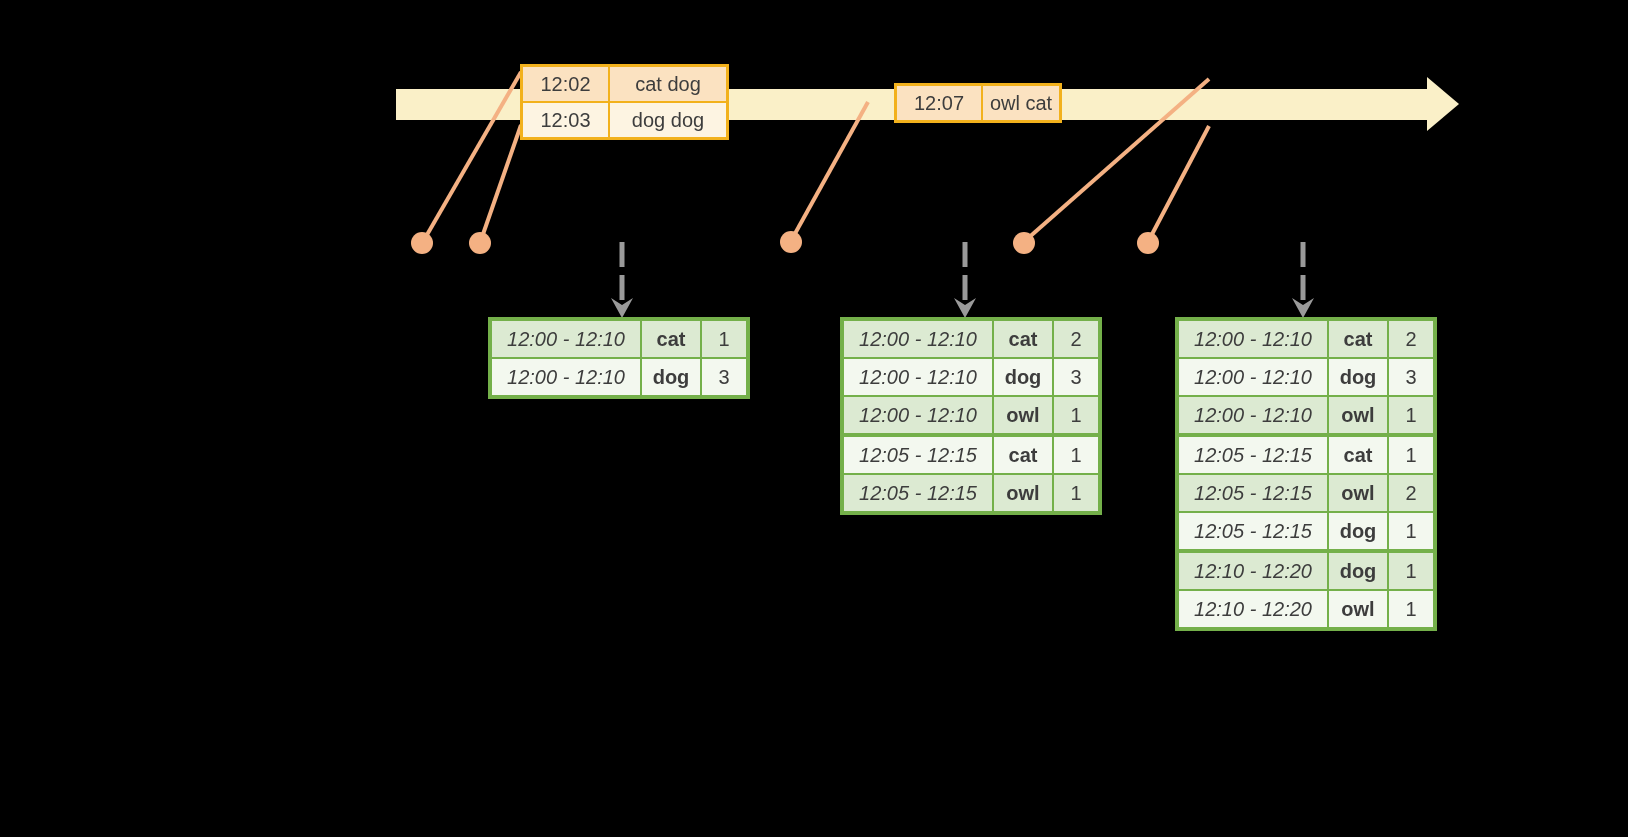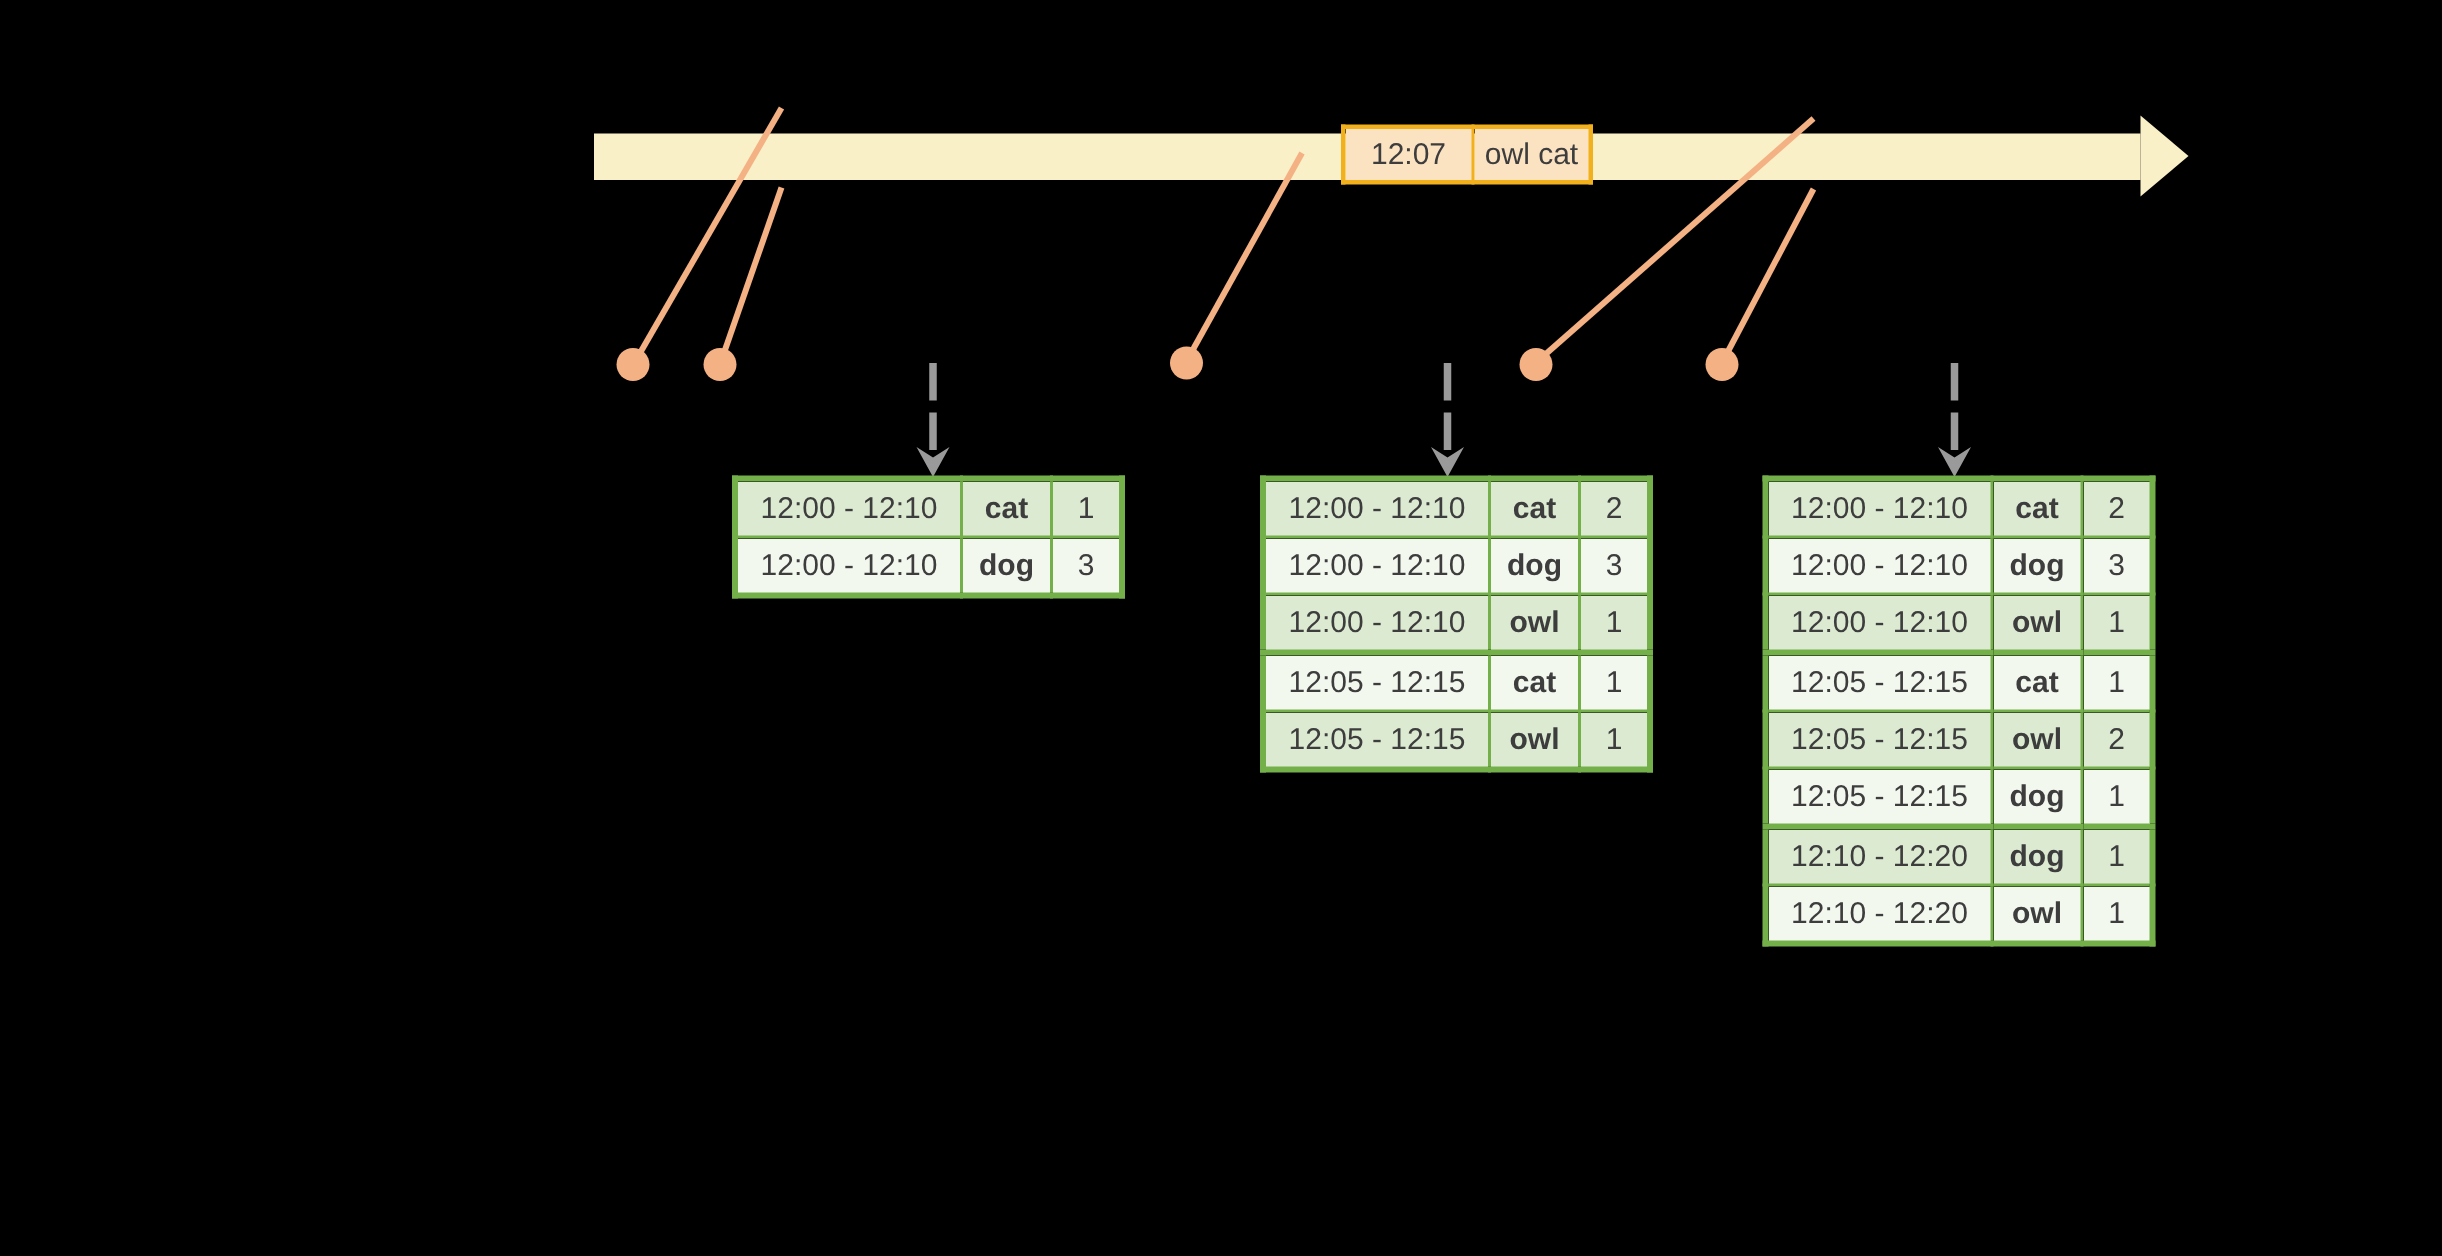--- a/index.html
+++ b/index.html
@@ -34,21 +34,21 @@
   table.event-table{border:3px solid var(--amber-border);z-index:3;}
   table.event-table td{border:2px solid var(--amber-border);height:34px;}
   tr.row-peach td{background:var(--peach-fill);}
   tr.row-cream td{background:var(--cream-fill);}
   .t1 .col-time{width:85px;} .t1 .col-words{width:116px;}
   .t2 .col-time{width:84px;} .t2 .col-words{width:76px;}
   .t3 .col-time{width:75px;} .t3 .col-words{width:110px;}
   
   table.result-table{border:4px solid var(--green-border);z-index:3;}
   table.result-table td{border:2px solid var(--green-border);height:36px;}
-  .result-table .col-window{width:148px;}
+  .result-table .col-window{width:148px;font-style:italic;}
   .result-table .col-word{width:58px;font-weight:bold;}
   .result-table .col-count{width:44px;}
   tr.row-dark td{background:var(--green-dark);}
   tr.row-light td{background:var(--green-light);}
   tr.group-start td{border-top:4px solid var(--green-border);}
 </style>
 </head>
 <body>
 
 <div class="canvas">
@@ -79,20 +79,32 @@
     <g>
       <line x1="965" y1="242" x2="965" y2="300" stroke="var(--gray-arrow)" stroke-width="5" stroke-dasharray="25 8"></line>
       <polygon points="954,298 965,318 976,298 965,305" fill="var(--gray-arrow)"></polygon>
     </g>
     <g>
       <line x1="1303" y1="242" x2="1303" y2="300" stroke="var(--gray-arrow)" stroke-width="5" stroke-dasharray="25 8"></line>
       <polygon points="1292,298 1303,318 1314,298 1303,305" fill="var(--gray-arrow)"></polygon>
     </g>
   </svg>
 
+  <table class="event-table t1" style="left:520px;top:64px;">
+    <tbody>
+        <tr class="row-peach">
+      <td class="col-time">12:02</td>
+      <td class="col-words">cat dog</td>
+    </tr>
+    <tr class="row-cream">
+      <td class="col-time">12:03</td>
+      <td class="col-words">dog dog</td>
+    </tr>
+  </tbody>
+    </table>
 
   <table class="event-table t2" style="left:894px;top:83px;">
     <tbody>
         <tr class="row-peach">
       <td class="col-time">12:07</td>
       <td class="col-words">owl cat</td>
     </tr>
   </tbody>
     </table>
 

